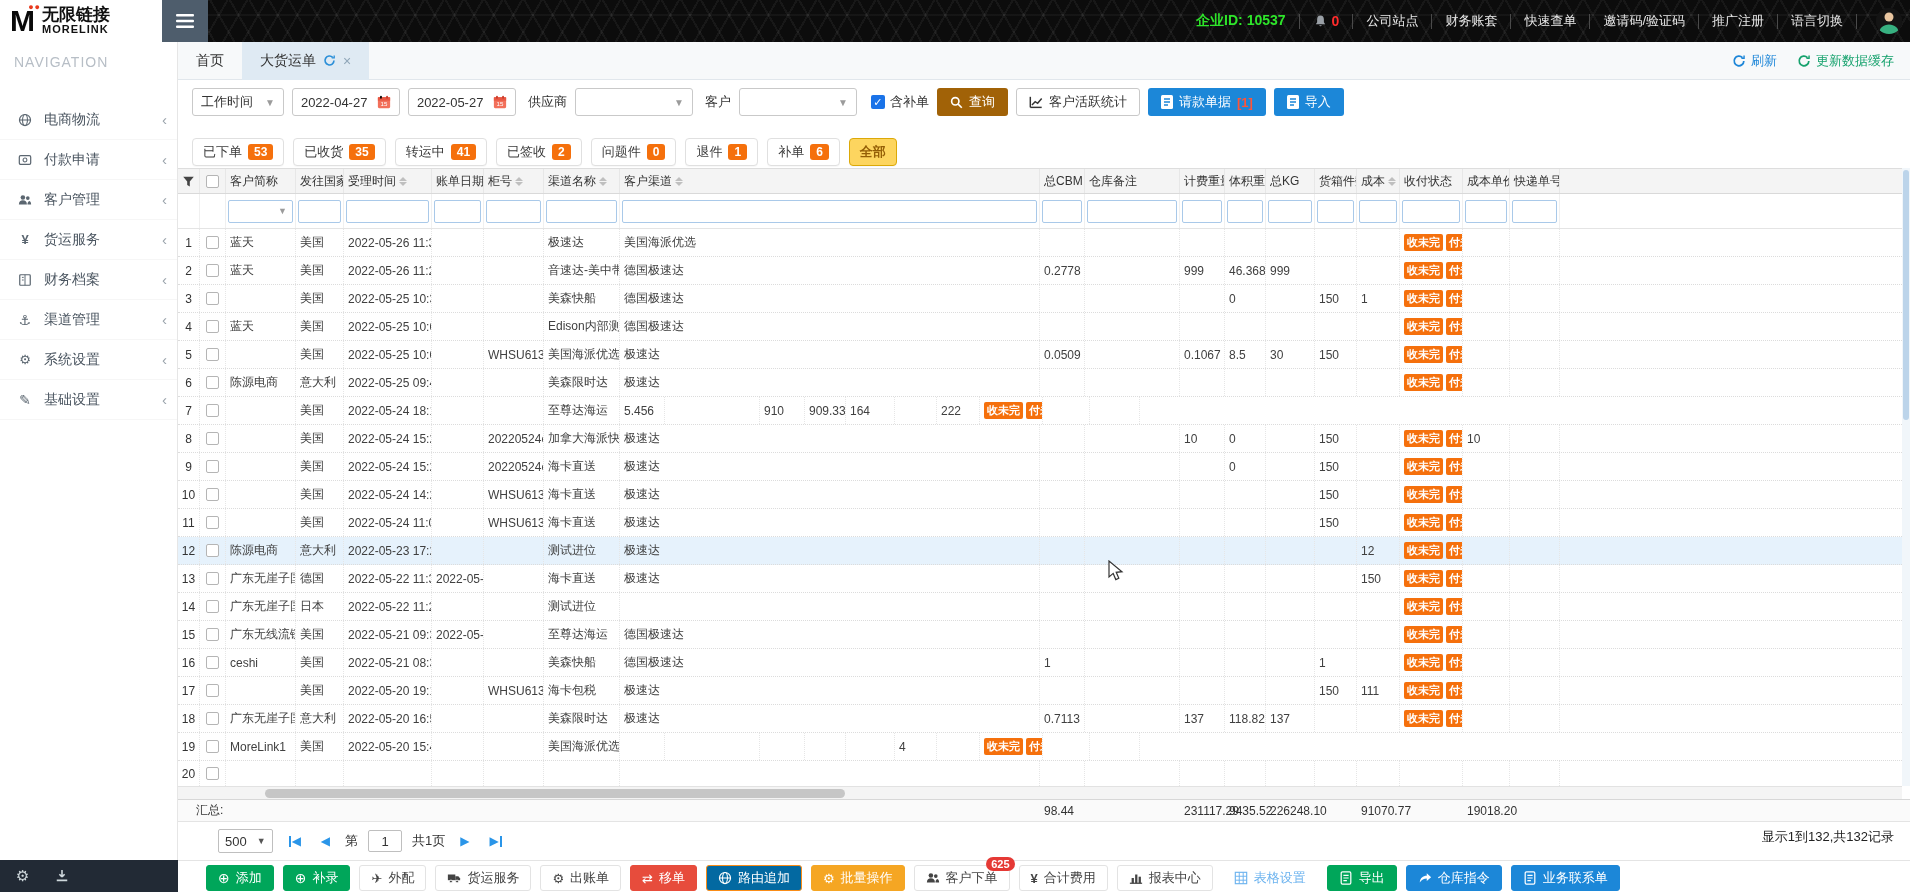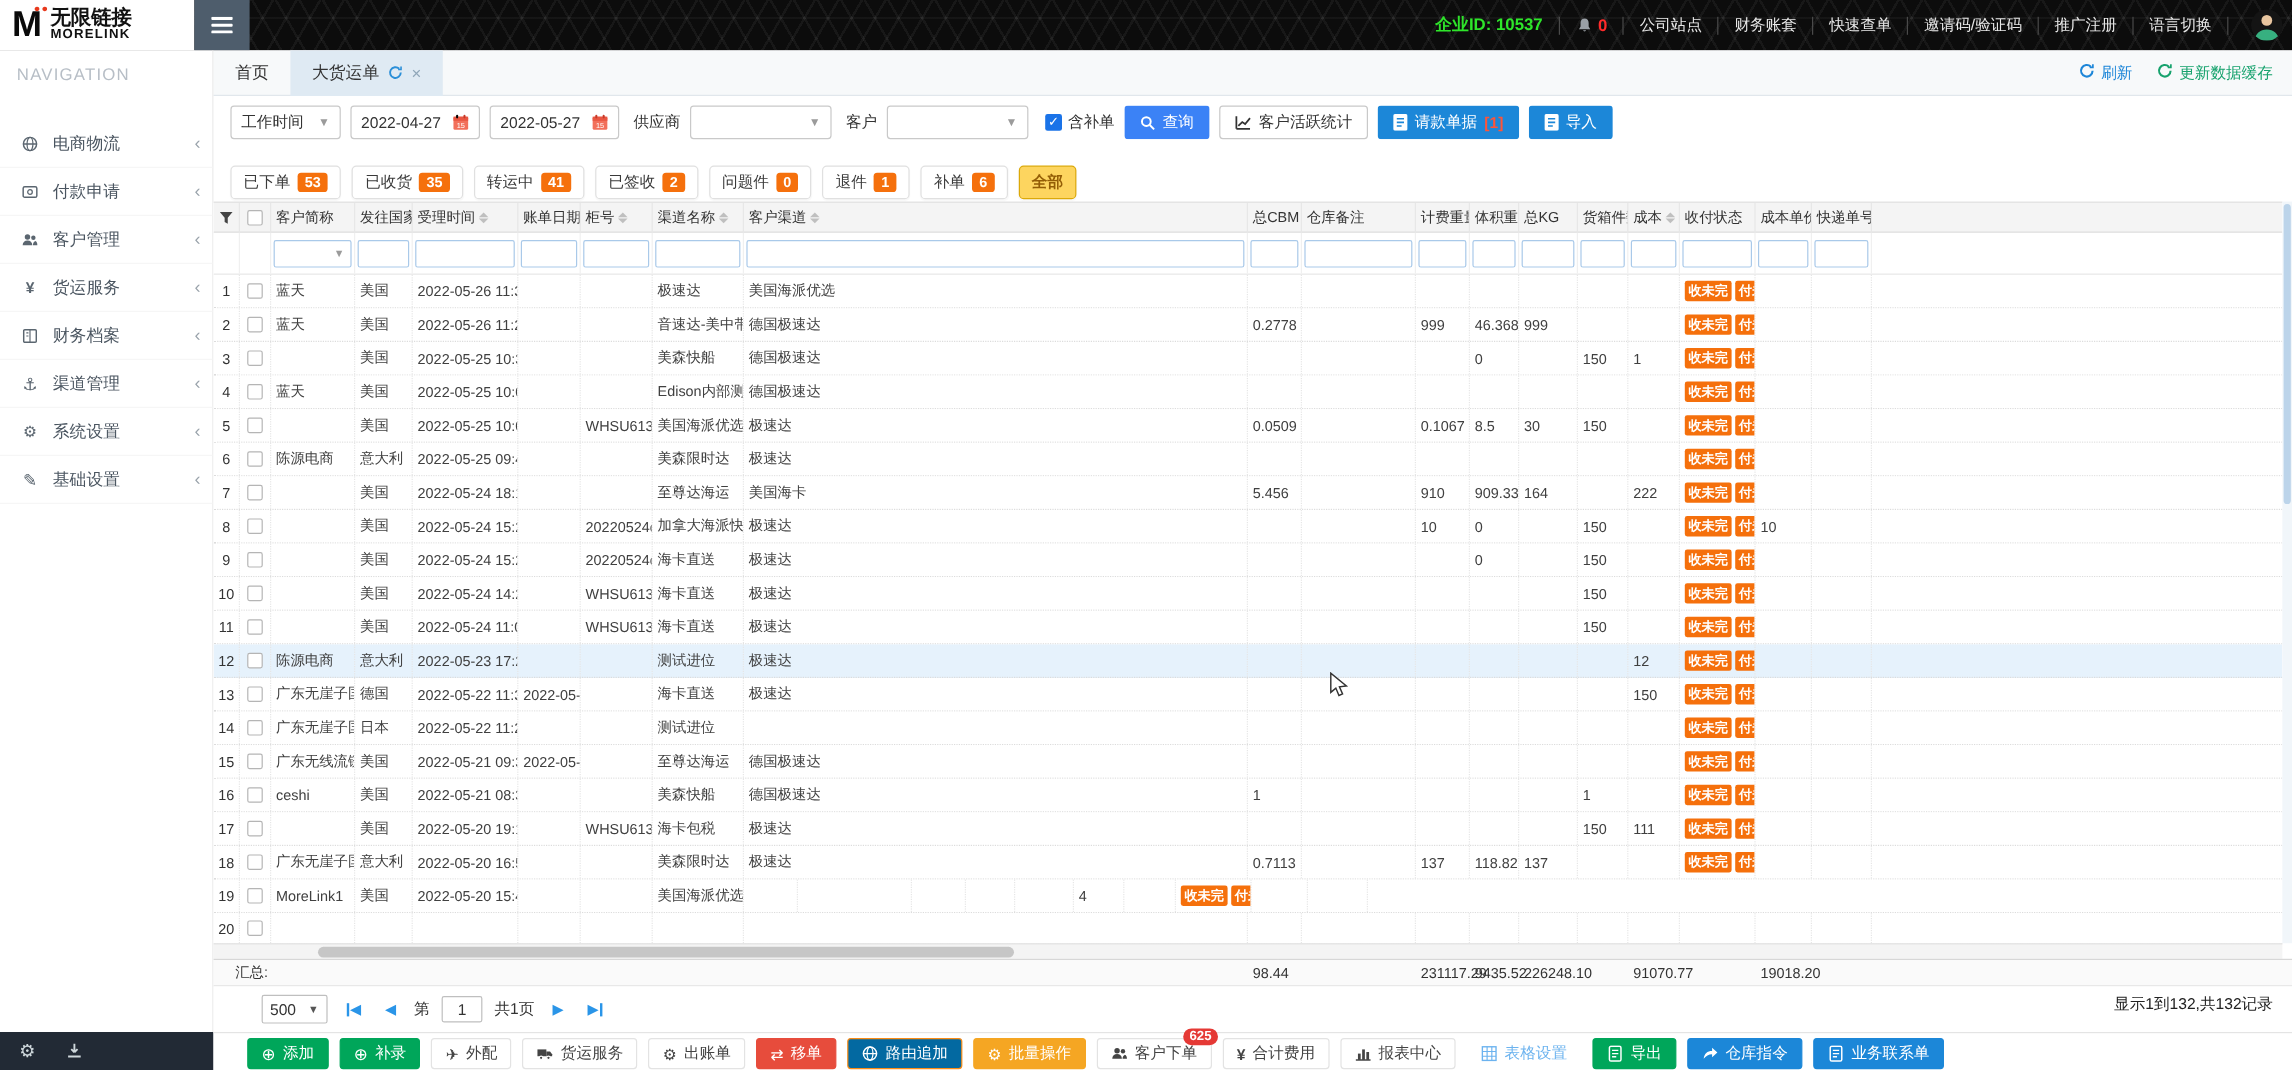--- a/index.html
+++ b/index.html
@@ -37,35 +37,35 @@
   .side-item .chev{color:#9aa3ab;font-size:15px}
   .side-bottom{position:absolute;left:0;bottom:0;width:178px;height:32px;background:#222a35;display:flex;align-items:center;gap:26px;padding-left:16px;color:#cfd8dc}
 
   
   .tabbar{position:absolute;left:178px;top:42px;width:1732px;height:38px;background:#f7f9fa;border-bottom:1px solid #e1e7ec;display:flex;align-items:center}
   .tab{height:38px;display:flex;align-items:center;padding:0 18px;font-size:14px;color:#333;cursor:pointer}
   .tab.active{background:#dfeaf3;gap:7px}
   .tab .ticon{color:#2b8fd8;cursor:pointer}
   .tab .tclose{color:#8fa6b8;font-size:14px;cursor:pointer}
   .tab-actions{margin-left:auto;display:flex;align-items:center;gap:20px;padding-right:16px;font-size:13px}
-  .tact{display:flex;gap:5px;cursor:pointer}
+  .tact{display:flex;align-items:center;gap:5px;cursor:pointer}
   .tact.blue{color:#1d86d8}.tact.green{color:#16a26d}
 
   
   .content{position:absolute;left:178px;top:80px;width:1732px;height:812px;background:#fff}
   .filters{position:absolute;left:14px;top:8px;height:28px;display:flex;align-items:center;gap:8px}
   .fsel,.fdate{height:28px;border:1px solid #c9c9c9;border-radius:3px;background:#fff;display:flex;align-items:center;padding:0 8px;font-size:13px;color:#333;cursor:pointer}
   .fsel .arr{color:#9b9b9b;font-size:10px;margin-left:12px}
   .fsel.empty{width:118px;justify-content:flex-end}
   .fdate{width:108px;justify-content:space-between}
   .flab{font-size:13px;color:#333;margin-left:4px}
   .chk{display:flex;align-items:center;gap:5px;margin-left:6px;cursor:pointer}
   .chkbox{width:14px;height:14px;background:#1a73e8;border-radius:2px;color:#fff;font-size:11px;line-height:14px;text-align:center}
   .btn{height:28px;border-radius:3px;display:inline-flex;align-items:center;gap:6px;padding:0 12px;font-size:13px;cursor:pointer;border:1px solid transparent;white-space:nowrap}
-  .btn.green{background:#3b82f6;color:#fff}
+  .btn.green{background:#a16207;color:#fff}
   .btn.white{background:#fff;color:#333;border-color:#c9c9c9}
   .btn.blue{background:#1c87d8;color:#fff}
   .btn .red{color:#ff5438;font-weight:bold}
   .statusrow{position:absolute;left:14px;top:58px;height:28px;display:flex;gap:9px}
   .sbtn{height:28px;border:1px solid #e0e0e0;border-radius:4px;background:#fff;display:inline-flex;align-items:center;gap:6px;padding:0 10px;font-size:13px;color:#3a3a3a;cursor:pointer;box-shadow:0 1px 1px rgba(0,0,0,.03)}
   .sbtn .cnt{background:#f5700c;color:#fff;font-size:12px;font-weight:bold;border-radius:3px;padding:1px 6px}
   .sbtn.active{background:#fdd55f;border-color:#dca908;color:#945e06;font-weight:bold}
 
   
   .grid{position:absolute;left:0;top:88px;width:1724px;height:618px;border-top:1px solid #ddd;background:#fff;overflow:hidden}
@@ -713,21 +713,20 @@
           <div class="td num" style="width: 22px;">7</div>
           <div class="td" style="width: 26px; justify-content: center;">
             <span class="cb"></span>
           </div>
           <div class="td" style="width: 70px;"></div>
           <div class="td" style="width: 48px;">美国</div>
           <div class="td" style="width: 88px;">2022-05-24 18:10:17</div>
           <div class="td" style="width: 52px;"></div>
           <div class="td" style="width: 60px;"></div>
           <div class="td" style="width: 76px;">至尊达海运</div>
-          <div class="td" style="width: 420px;">美国海卡</div>
           <div class="td" style="width: 45px;">5.456</div>
           <div class="td" style="width: 95px;"></div>
           <div class="td" style="width: 45px;">910</div>
           <div class="td" style="width: 41px;">909.334</div>
           <div class="td" style="width: 49px;">164</div>
           <div class="td" style="width: 42px;"></div>
           <div class="td" style="width: 43px;">222</div>
           <div class="td" style="width: 63px;">
             <span class="badge-o">收未完</span>
             <span class="badge-o">付未完</span>

